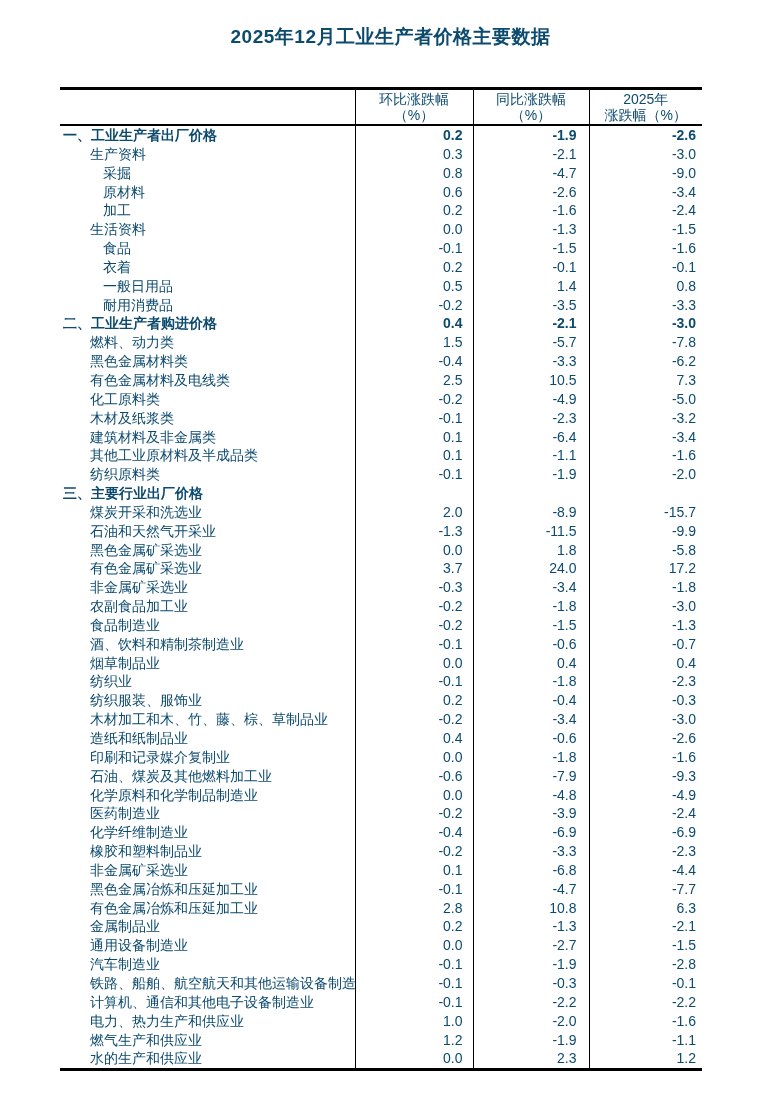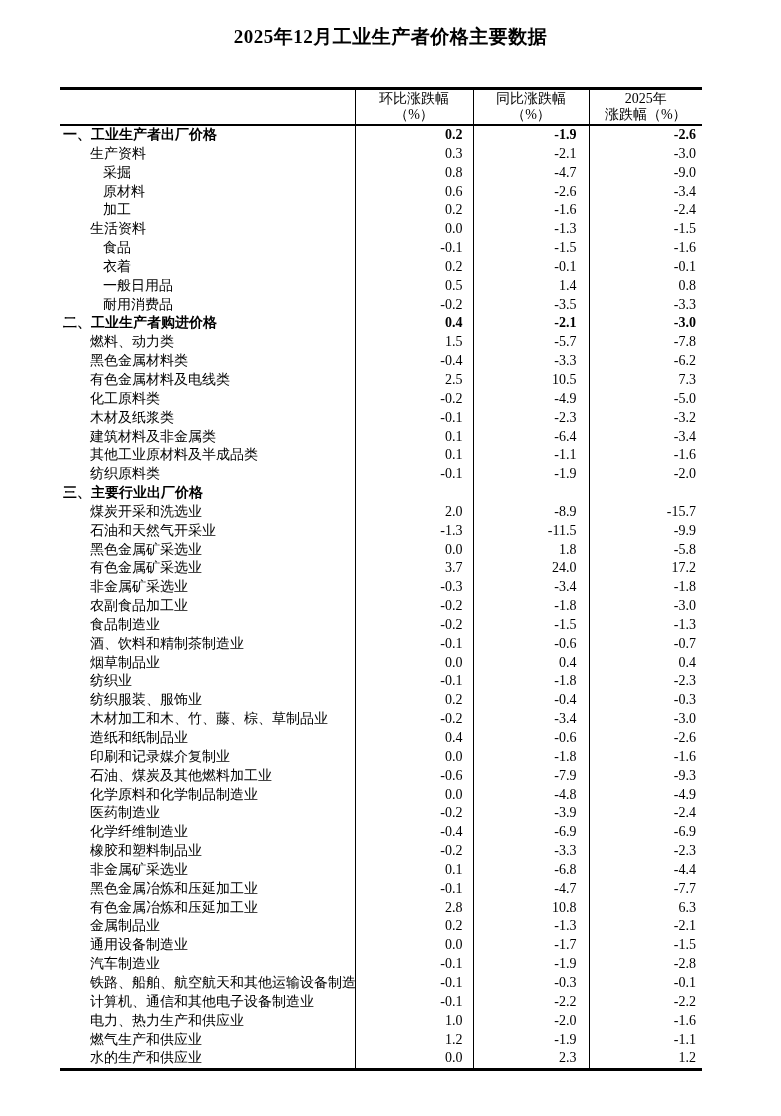--- a/index.html
+++ b/index.html
@@ -5,22 +5,22 @@
   html, body {
     margin: 0;
     padding: 0;
     background: #ffffff;
   }
   .page {
     position: relative;
     width: 781px;
     height: 1116px;
     background: #ffffff;
-    color: #000000;
-    font-family: Liberation Serif, serif;
+    color: #0c4a6e;
+    font-family: Liberation Sans, sans-serif;
     overflow: hidden;
   }
   .title {
     margin: 0;
     padding-top: 26px;
     text-align: center;
     font-size: 19px;
     line-height: 22px;
     font-weight: bold;
     letter-spacing: 0.5px;
@@ -395,21 +395,21 @@
   <tr>
     <td class="label ind1">金属制品业</td>
     <td class="num c1">0.2</td>
     <td class="num c2">-1.3</td>
     <td class="num c3">-2.1</td>
   </tr>
 
   <tr>
     <td class="label ind1">通用设备制造业</td>
     <td class="num c1">0.0</td>
-    <td class="num c2">-1.7</td>
+    <td class="num c2">-2.7</td>
     <td class="num c3">-1.5</td>
   </tr>
 
   <tr>
     <td class="label ind1">汽车制造业</td>
     <td class="num c1">-0.1</td>
     <td class="num c2">-1.9</td>
     <td class="num c3">-2.8</td>
   </tr>
 

